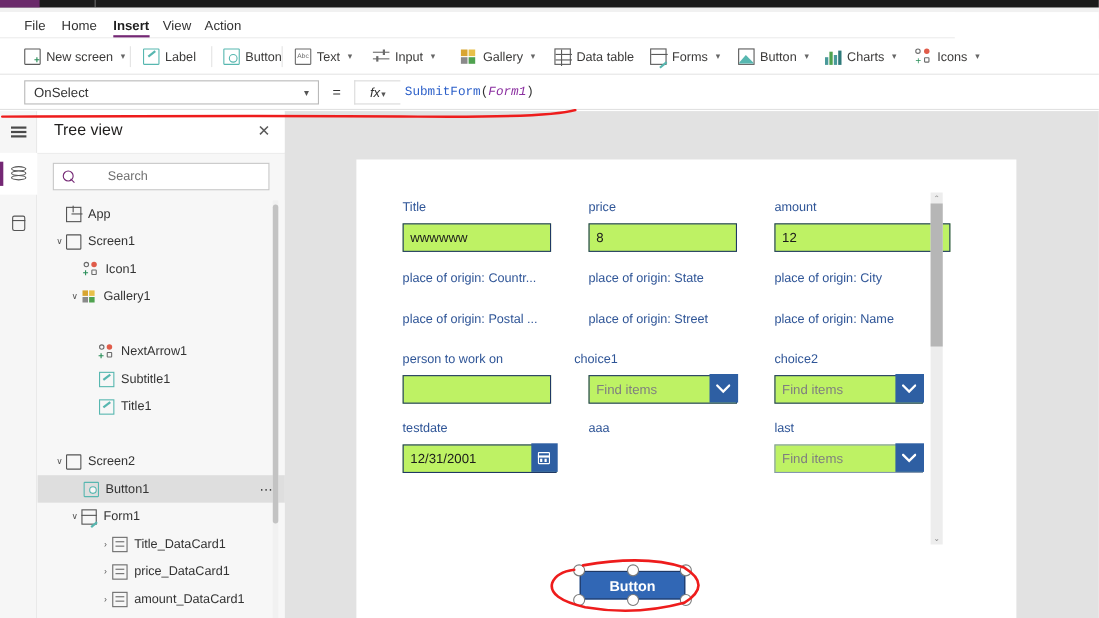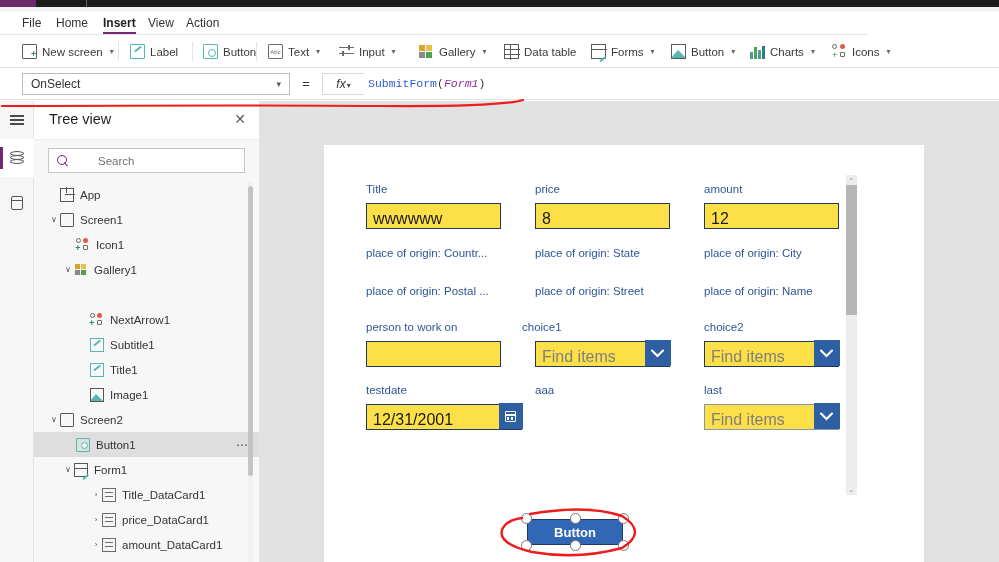--- a/index.html
+++ b/index.html
@@ -182,23 +182,23 @@
 
   #tree-scroll-track { position:absolute; right:6px; top:0; width:5px; height:381px; background:#f1f1f1; }
   #tree-scroll-thumb { position:absolute; right:6px; top:4px; width:5px; height:290px; background:#c3c3c3; border-radius:3px; }
 
   
   #canvas-area { position:absolute; left:259px; top:101px; width:740px; height:461px; background:#e2e2e2; }
   #app-canvas { position:absolute; left:65px; top:44px; width:600px; height:417px; background:#ffffff; }
 
   .f-label { position:absolute; font-size:11.5px; color:#2f5597; white-space:nowrap; }
   .f-input {
-    position:absolute; height:26px; background:#fde047;
-    border:1.6px solid #1f3864; display:flex; align-items:flex-end; padding-left:6px;
-    font-size:16px; color:#1b1b1b;
+    position:absolute; height:26px; background:#bef264;
+    border:1.6px solid #1f3864; display:flex; align-items:center; padding-left:6px;
+    font-size:12px; color:#1b1b1b;
   }
   .f-input.light { border-color:#8497b0; }
   .f-input .ph { color:#7f7f7f; }
   .f-dd-arrow {
     position:absolute; right:-1.6px; top:-1.6px; width:26px; height:26px;
     background:#2e5fa3; display:flex; align-items:center; justify-content:center;
   }
   .f-dd-arrow svg { display:block; }
   .f-cal-btn {
     position:absolute; right:-1.6px; top:-1.6px; width:24px; height:26px;
@@ -416,24 +416,20 @@
         <span class="tlabel">NextArrow1</span>
       </div>
       <div class="tnode" style="top:150px;padding-left:56px">
         <span class="ticon ti-label"></span>
         <span class="tlabel">Subtitle1</span>
       </div>
       <div class="tnode" style="top:175px;padding-left:56px">
         <span class="ticon ti-label"></span>
         <span class="tlabel">Title1</span>
       </div>
-      <div class="tnode" style="top:200px;padding-left:56px">
-        <span class="ticon ti-image"></span>
-        <span class="tlabel">Image1</span>
-      </div>
       <div class="tnode" style="top:225px;padding-left:14px">
         <span class="twist">∨</span>
         <span class="ticon ti-screen"></span>
         <span class="tlabel">Screen2</span>
       </div>
       <div class="tnode selected" style="top:250px;padding-left:42px">
         <span class="ticon ti-button"></span>
         <span class="tlabel">Button1</span>
         <span class="ellip">⋯</span>
       </div>
@@ -474,21 +470,21 @@
   <div class="f-input" style="left:366px;top:203px;width:135px">
     <span>wwwwww</span>
   </div>
 
   <div class="f-label" style="left:535px;top:183px">price</div>
   <div class="f-input" style="left:535px;top:203px;width:135px">
     <span>8</span>
   </div>
 
   <div class="f-label" style="left:704px;top:183px">amount</div>
-  <div class="f-input" style="left:704px;top:203px;width:135px">
+  <div class="f-input" style="left:704px;top:203px;width:160px">
     <span>12</span>
   </div>
 
   <div class="f-label" style="left:366px;top:247px">place of origin: Countr...</div>
   <div class="f-label" style="left:535px;top:247px">place of origin: State</div>
   <div class="f-label" style="left:704px;top:247px">place of origin: City</div>
 
   <div class="f-label" style="left:366px;top:285px">place of origin: Postal ...</div>
   <div class="f-label" style="left:535px;top:285px">place of origin: Street</div>
   <div class="f-label" style="left:704px;top:285px">place of origin: Name</div>
@@ -512,21 +508,21 @@
   <div class="f-input" style="left:704px;top:341px;width:135px">
     <span class="ph">Find items</span>
     <span class="f-dd-arrow">
       <svg width="13" height="9" viewBox="0 0 13 9">
           <path d="M1 1.5 L6.5 7 L12 1.5" stroke="#ffffff" stroke-width="2.1" fill="none" stroke-linecap="round"></path>
         </svg>
     </span>
   </div>
 
   <div class="f-label" style="left:366px;top:384px">testdate</div>
-  <div class="f-input" style="left:366px;top:404px;width:156px">
+  <div class="f-input" style="left:366px;top:404px;width:140px">
     <span>12/31/2001</span>
     <span class="f-cal-btn">
         <span class="cal-glyph"></span>
       </span>
   </div>
 
   <div class="f-label" style="left:535px;top:384px">aaa</div>
 
   <div class="f-label" style="left:704px;top:384px">last</div>
   <div class="f-input light" style="left:704px;top:404px;width:135px">

